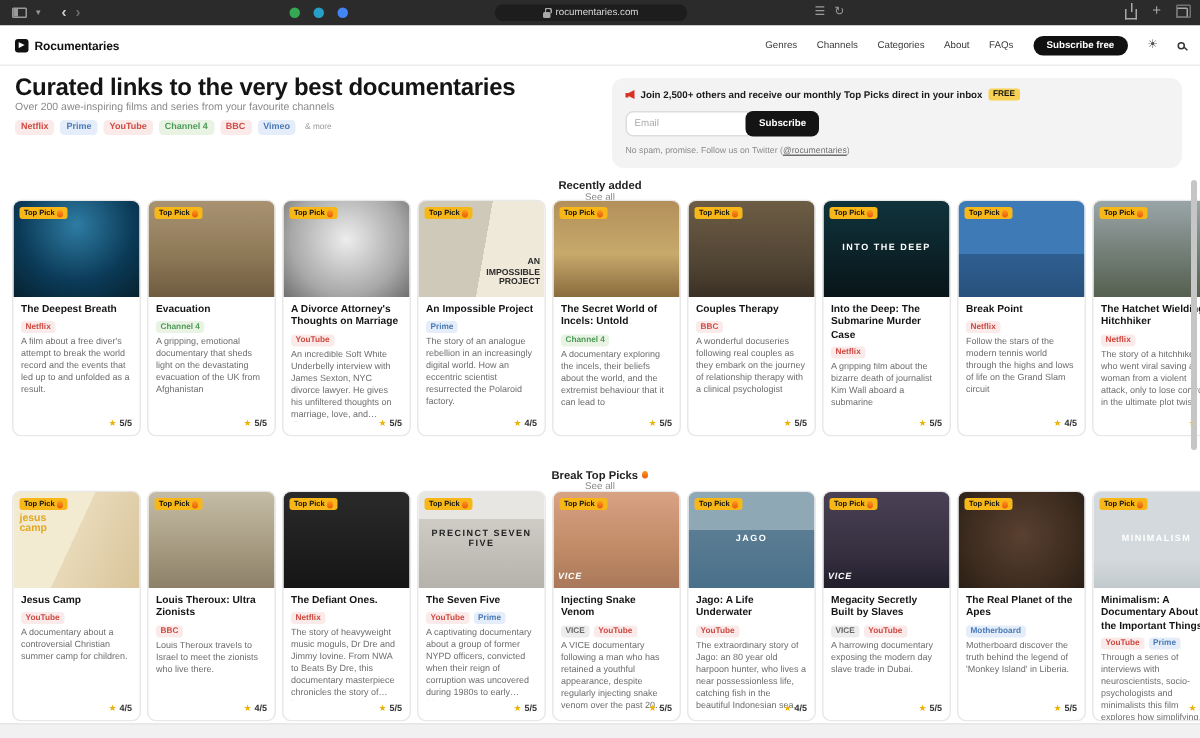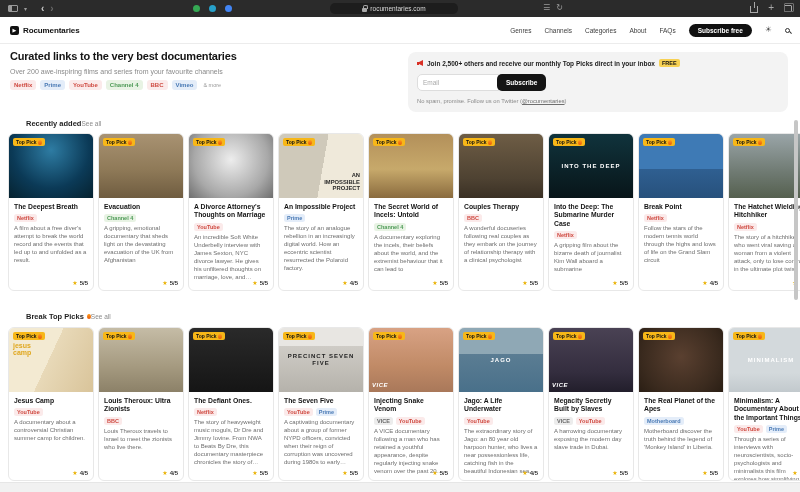--- a/index.html
+++ b/index.html
@@ -35,42 +35,42 @@
   .logo-mark { width:9px; height:9px; background:#111; border-radius:2px; color:#fff; font-size:5px; display:flex; align-items:center; justify-content:center; }
   .logo-text { font-size:8px; font-weight:bold; color:#111; letter-spacing:-0.1px; }
   .header-right { display:flex; align-items:center; gap:13px; }
   .nav-item { font-size:6.5px; color:#3c3c3c; cursor:pointer; }
   .subscribe-pill { background:#111; color:#fff; font-size:6.5px; font-weight:600; padding:3px 9px; border-radius:10px; border:none; }
   .icon-sun { color:#555; font-size:8px; line-height:1; }
   .icon-search { width:5px; height:5px; border:1px solid #333; border-radius:50%; position:relative; }
   .icon-search::after { content:""; position:absolute; width:3px; height:1px; background:#333; right:-2.5px; bottom:-1px; transform:rotate(45deg); }
 
   
-  .hero-title { position:absolute; left:10px; top:50px; font-size:11px; font-weight:bold; color:#141414; letter-spacing:-0.2px; }
+  .hero-title { position:absolute; left:10px; top:50px; font-size:16px; font-weight:bold; color:#141414; letter-spacing:-0.2px; }
   .hero-sub { position:absolute; left:10px; top:68px; font-size:7px; color:#8a8a8a; }
   .hero-chips { position:absolute; left:10px; top:80px; display:flex; align-items:center; gap:4px; }
   .chip { font-size:6px; font-weight:600; padding:2px 4px; border-radius:3px; white-space:nowrap; }
   .more-label { font-size:5.5px; color:#9a9a9a; margin-left:2px; }
 
   
   .newsletter { position:absolute; left:408px; top:52px; width:380px; height:60px; background:#f3f3f3; border-radius:8px; padding:7px 9px; }
   .nl-line1 { display:flex; align-items:center; gap:4px; }
   .icon-megaphone { width:0; height:0; border-top:3px solid transparent; border-bottom:3px solid transparent; border-right:6px solid #d93025; position:relative; }
   .icon-megaphone::after { content:""; position:absolute; left:0px; top:-1px; width:2px; height:3px; background:#d93025; }
   .nl-announce { font-size:6.5px; font-weight:bold; color:#1c1c1c; }
   .free-badge { background:#f7d154; color:#111; font-size:5.5px; font-weight:bold; padding:1px 3px; border-radius:2px; }
   .nl-form { display:flex; align-items:center; margin-top:7px; }
   .nl-email { width:82px; height:17px; background:#fff; border:1px solid #ddd; border-radius:5px 0 0 5px; font-size:6.5px; padding:0 5px; color:#333; outline:none; font-family:inherit; }
   .nl-email::placeholder { color:#aaa; }
   .nl-subscribe { height:17px; background:#141414; color:#fff; border:none; border-radius:5px; font-size:6.5px; font-weight:600; padding:0 9px; margin-left:-2px; }
   .nl-footnote { margin-top:7px; font-size:5.8px; color:#8a8a8a; }
   .nl-footnote a { color:#6e6e6e; text-decoration:underline; }
 
   
-  .section-head { position:absolute; left:26px; right:10px; display:flex; justify-content:flex-start; align-items:center; }
+  .section-head { position:absolute; left:10px; right:10px; display:flex; justify-content:center; align-items:center;flex-direction:column; }
   .section-head.s1 { top:119px; }
   .section-head.s2 { top:312px; }
   .section-title { font-size:7.5px; font-weight:bold; color:#1f1f1f; display:flex; align-items:center; gap:3px; }
   .see-all { font-size:6.5px; color:#8a8a8a; cursor:pointer; }
   .icon-flame { display:inline-block; width:4px; height:5px; background:linear-gradient(180deg,#ff9a1a,#e8590c); border-radius:50% 50% 50% 50%/58% 58% 42% 42%; }
 
   .cards-row { position:absolute; left:8px; width:792px; display:flex; gap:4px; overflow:hidden; }
   .cards-row.r1 { top:133px; height:158px; }
   .cards-row.r2 { top:327px; height:154px; }
   .card { flex:0 0 86px; width:86px; background:#fff; border:1px solid #e8e8e8; border-radius:6px; overflow:hidden; position:relative; }

